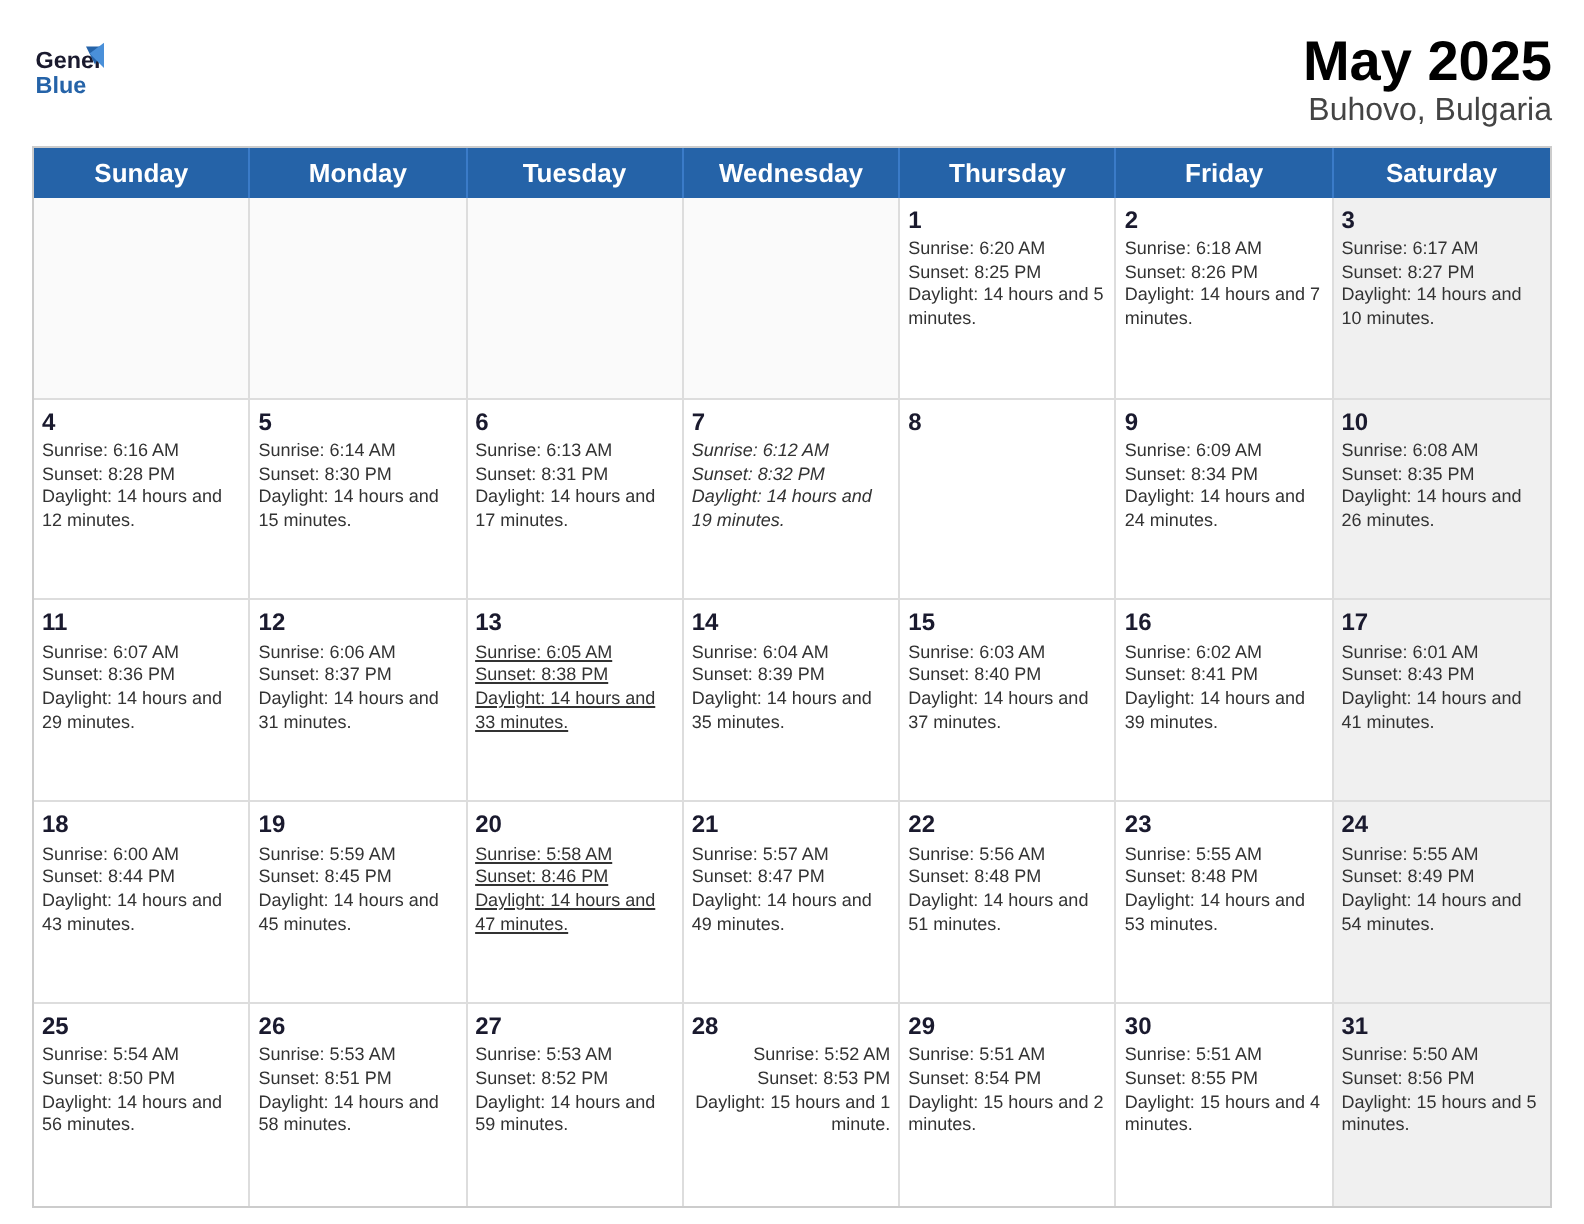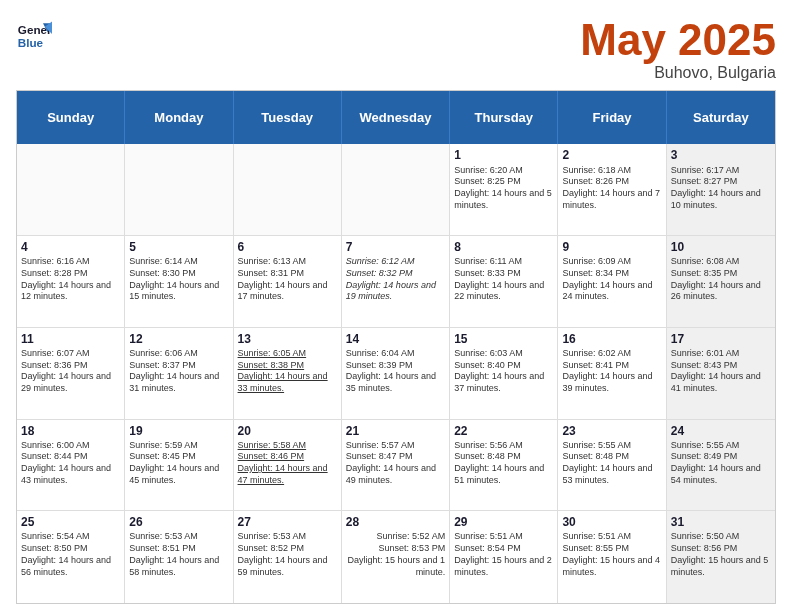--- a/index.html
+++ b/index.html
@@ -29,23 +29,23 @@
       gap: 4px;
     }
     .logo-icon {
       width: 36px;
       height: 36px;
     }
     .title-block {
       text-align: right;
     }
     .main-title {
-      font-size: 44px;
+      font-size: 28px;
       font-weight: bold;
-      color: #c2410c;
+      color: #000000;
       line-height: 1.1;
     }
     .subtitle {
       font-size: 16px;
       color: #444;
     }
     .calendar {
       flex: 1;
       display: flex;
       flex-direction: column;
@@ -53,21 +53,21 @@
     }
     .cal-header {
       display: grid;
       grid-template-columns: repeat(7, 1fr);
       background: #2563a8;
     }
     .cal-header-cell {
       color: #fff;
       font-size: 13px;
       font-weight: bold;
-      padding: 19px 4px;
+      padding: 5px 4px;
       text-align: center;
       border-right: 1px solid #3a7bc8;
     }
     .cal-header-cell:last-child { border-right: none; }
     .cal-body {
       flex: 1;
       display: grid;
       grid-template-rows: repeat(5, 1fr);
     }
     .cal-week {
@@ -175,23 +175,20 @@
 Daylight: 14 hours and 17 minutes.</div>
           </div>
           <div class="cal-cell">
             <span class="day-num">7</span>
             <div class="cell-info" style="white-space: pre-line; font-style: italic;">Sunrise: 6:12 AM
 Sunset: 8:32 PM
 Daylight: 14 hours and 19 minutes.</div>
           </div>
           <div class="cal-cell">
             <span class="day-num">8</span>
-            <div class="cell-info" style="white-space: pre-line;">Sunrise: 6:11 AM
-Sunset: 8:33 PM
-Daylight: 14 hours and 22 minutes.</div>
           </div>
           <div class="cal-cell">
             <span class="day-num">9</span>
             <div class="cell-info" style="white-space: pre-line;">Sunrise: 6:09 AM
 Sunset: 8:34 PM
 Daylight: 14 hours and 24 minutes.</div>
           </div>
           <div class="cal-cell shaded">
             <span class="day-num">10</span>
             <div class="cell-info" style="white-space: pre-line;">Sunrise: 6:08 AM

